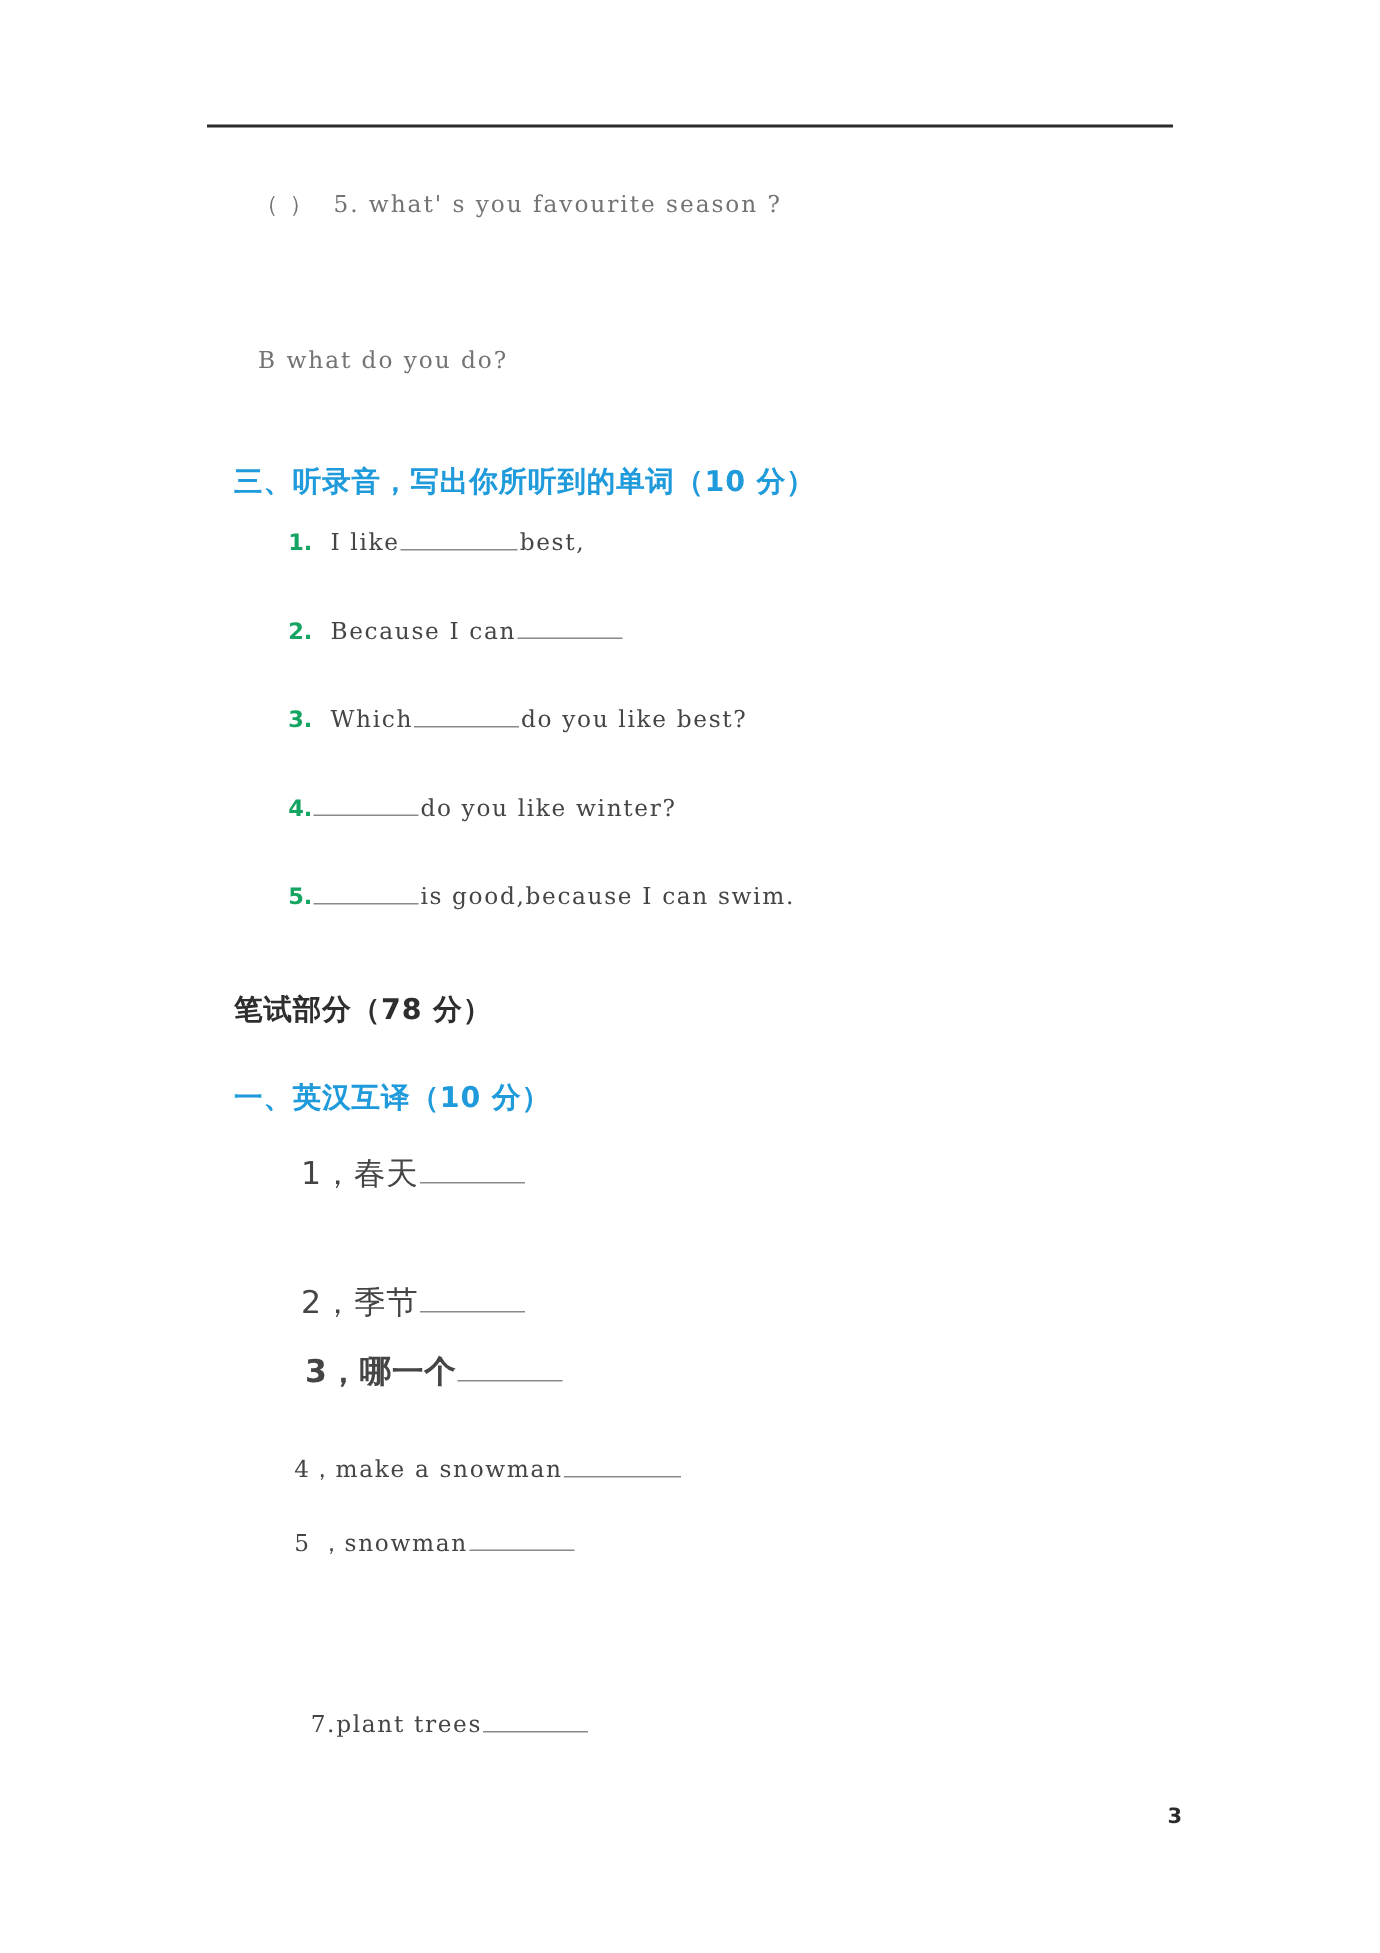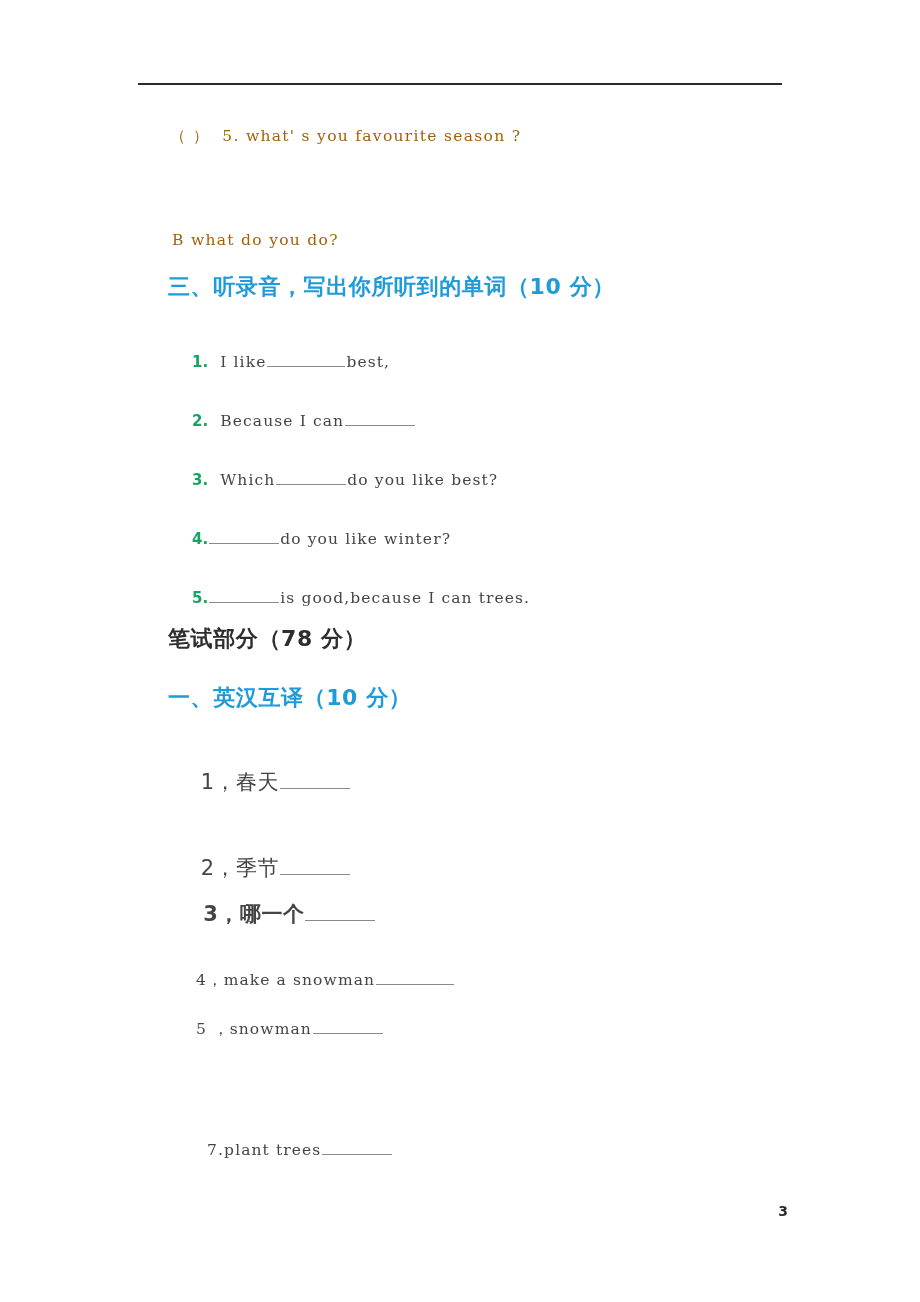--- a/index.html
+++ b/index.html
@@ -34,38 +34,39 @@
   }
 
   
   .row {
     position: absolute;
     left: 170px;
     white-space: pre;
     font-size: 15.5px;
     line-height: 1.15;
     letter-spacing: 0.9px;
-    color: #a16207;
+    color: #737373;
     font-family: "DejaVu Serif", "Liberation Serif", serif;
   }
 
   .mono-ish {
     font-family: "DejaVu Serif", "Liberation Serif", serif;
     letter-spacing: 1.3px;
   }
 
   
   .heading {
     position: absolute;
-    left: 168px;
+    left: 156px;
     white-space: pre;
     font-weight: bold;
-    font-size: 22px;
+    font-size: 19px;
     letter-spacing: 0.6px;
     font-family: "DejaVu Sans", "Liberation Sans", sans-serif;
+    margin-top: 36px;
   }
   .heading-blue { color: #1f9ada; }
   .heading-black { color: #2e2e2e; }
 
   
   .num-row {
     position: absolute;
     left: 168px;
     white-space: pre;
     font-size: 15.5px;
@@ -133,21 +134,21 @@
 
   <div class="num-row" style="top:451px;">
     <span class="num-green">3.</span><span>  Which</span><span class="blank b-md"></span><span>do you like best?</span>
   </div>
 
   <div class="num-row" style="top:510px;">
     <span class="num-green">4.</span><span></span><span class="blank b-md"></span><span>do you like winter?</span>
   </div>
 
   <div class="num-row" style="top:569px;">
-    <span class="num-green">5.</span><span></span><span class="blank b-md"></span><span>is good,because I can trees.</span>
+    <span class="num-green">5.</span><span></span><span class="blank b-md"></span><span>is good,because I can swim.</span>
   </div>
 
   <div class="heading heading-black" style="top:624px;">笔试部分（78 分）</div>
 
   <div class="heading heading-blue" style="top:683px;">一、英汉互译（10 分）</div>
 
   <div class="num-row cjk" style="top:744px; left:172px;">
     <span>1，</span><span>春天</span><span class="blank b-md"></span>
   </div>
 

